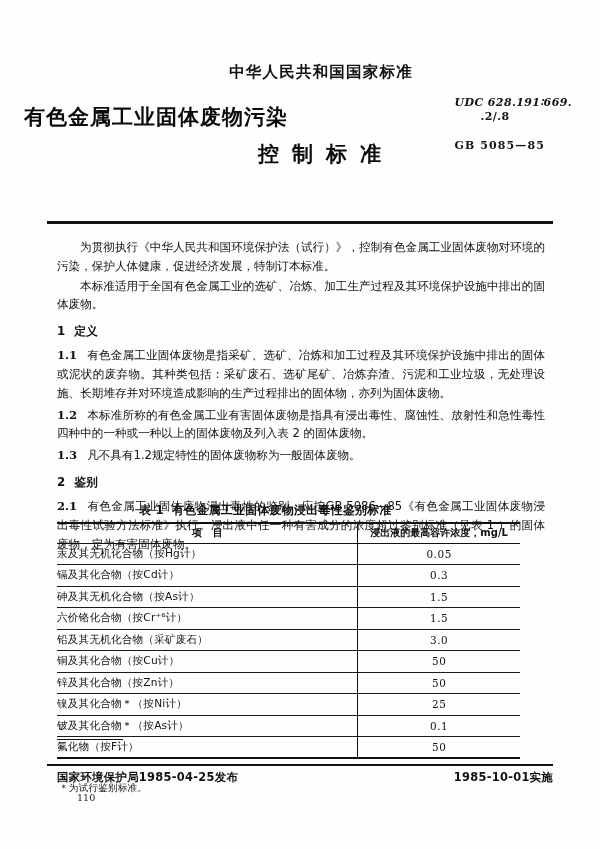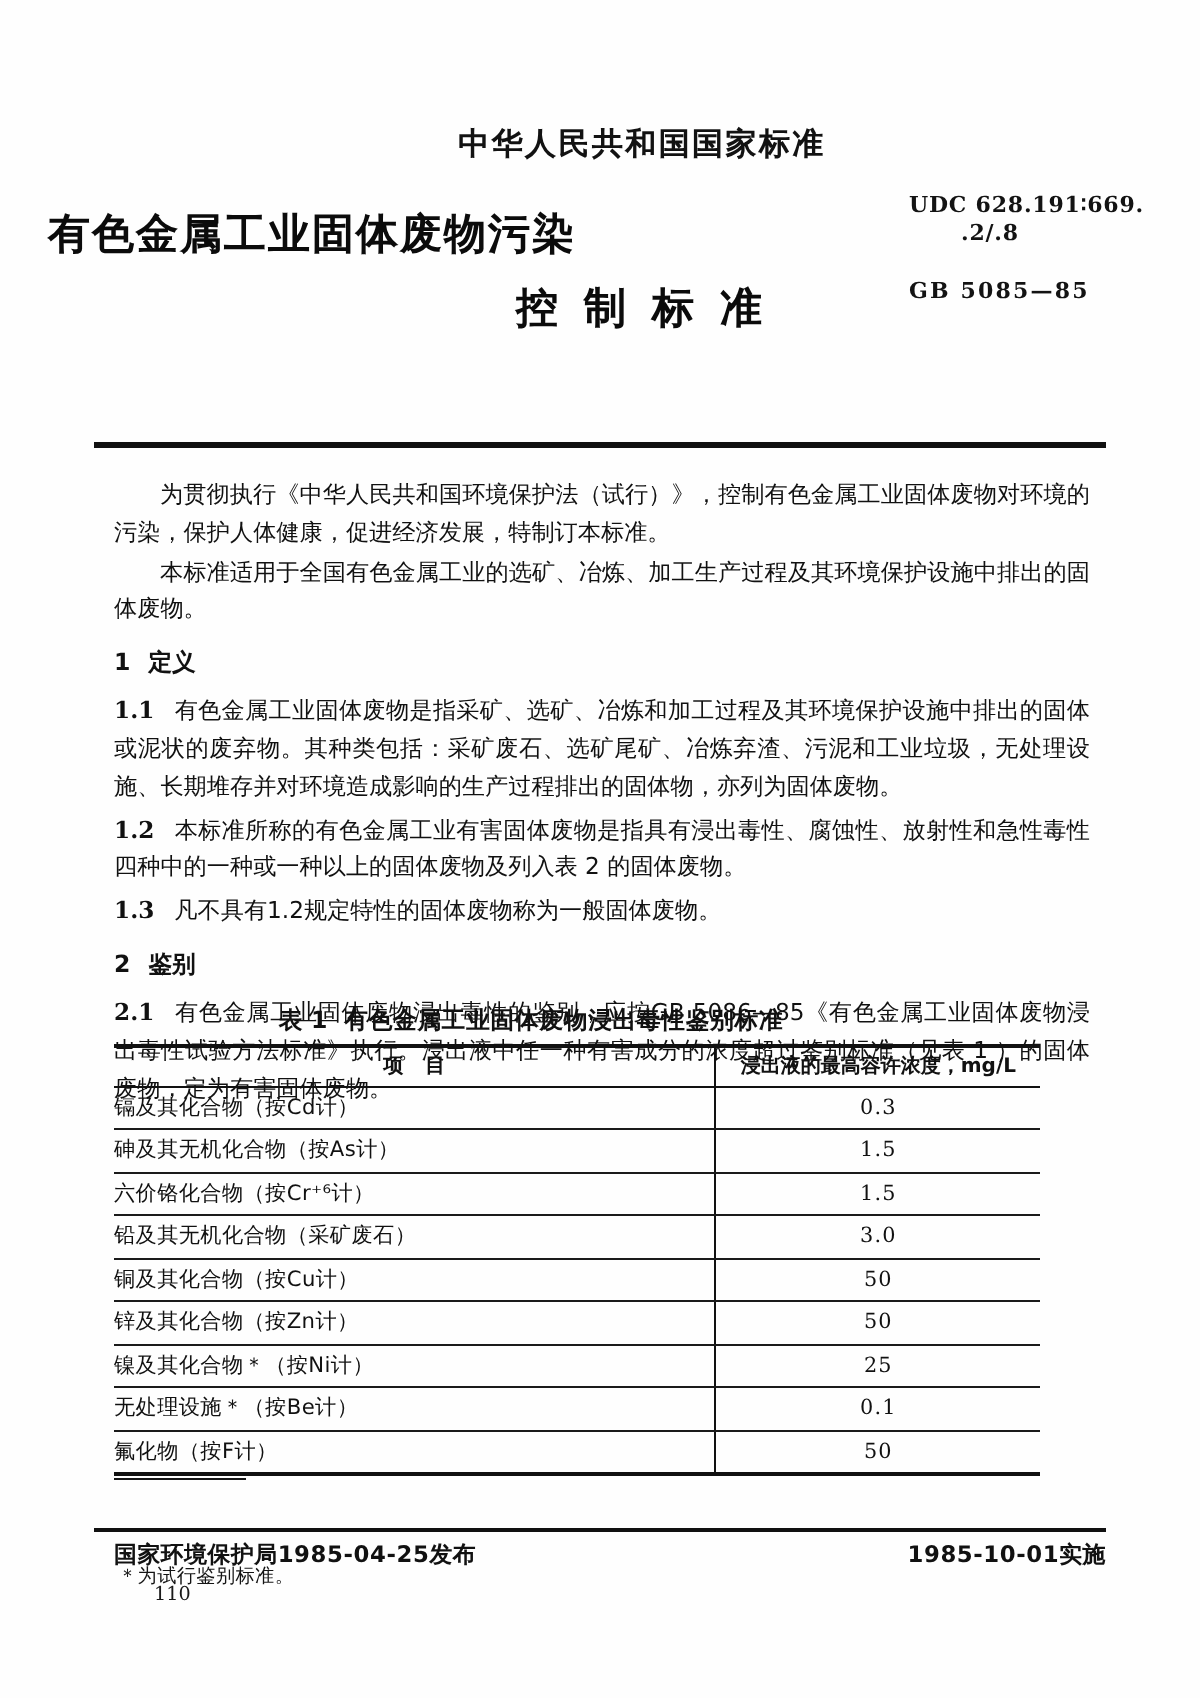--- a/index.html
+++ b/index.html
@@ -70,21 +70,21 @@
     position: absolute;
     right: 28px;
     top: 96px;
     text-align: left;
     font-family: "DejaVu Serif", "Liberation Serif", serif;
     font-weight: bold;
     font-size: 11px;
     letter-spacing: 0.4px;
     color: #131313;
   }
-  .udc-line1 { white-space: nowrap; }
+  .udc-line1 { white-space: nowrap; font-style: italic; }
   .udc-line2 { margin-left: 26px; margin-top: 1px; }
   .gb-code { margin-top: 16px; letter-spacing: 1.1px; white-space: nowrap; }
 
   
   .rule-top {
     position: absolute;
     left: 47px;
     top: 221px;
     width: 506px;
     height: 2.6px;
@@ -286,20 +286,24 @@
 
   <table class="std-table">
     <thead>
       <tr>
         <th class="col-item"><span class="th-item-inner">项目</span></th>
         <th class="col-val">浸出液的最高容许浓度，mg/L</th>
       </tr>
     </thead>
     <tbody>
       <tr>
+        <td class="col-item item-cell">汞及其无机化合物（按Hg计）</td>
+        <td class="col-val val-num">0.05</td>
+      </tr>
+      <tr>
         <td class="col-item item-cell">镉及其化合物（按Cd计）</td>
         <td class="col-val val-num">0.3</td>
       </tr>
       <tr>
         <td class="col-item item-cell">砷及其无机化合物（按As计）</td>
         <td class="col-val val-num">1.5</td>
       </tr>
       <tr>
         <td class="col-item item-cell">六价铬化合物（按Cr⁺⁶计）</td>
         <td class="col-val val-num">1.5</td>
@@ -314,21 +318,21 @@
       </tr>
       <tr>
         <td class="col-item item-cell">锌及其化合物（按Zn计）</td>
         <td class="col-val val-num">50</td>
       </tr>
       <tr>
         <td class="col-item item-cell">镍及其化合物＊（按Ni计）</td>
         <td class="col-val val-num">25</td>
       </tr>
       <tr>
-        <td class="col-item item-cell">无处理设施＊（按Be计）</td>
+        <td class="col-item item-cell">铍及其化合物＊（按As计）</td>
         <td class="col-val val-num">0.1</td>
       </tr>
       <tr>
         <td class="col-item item-cell">氟化物（按F计）</td>
         <td class="col-val val-num">50</td>
       </tr>
     </tbody>
   </table>
 
   <div class="footnote-rule"></div>

